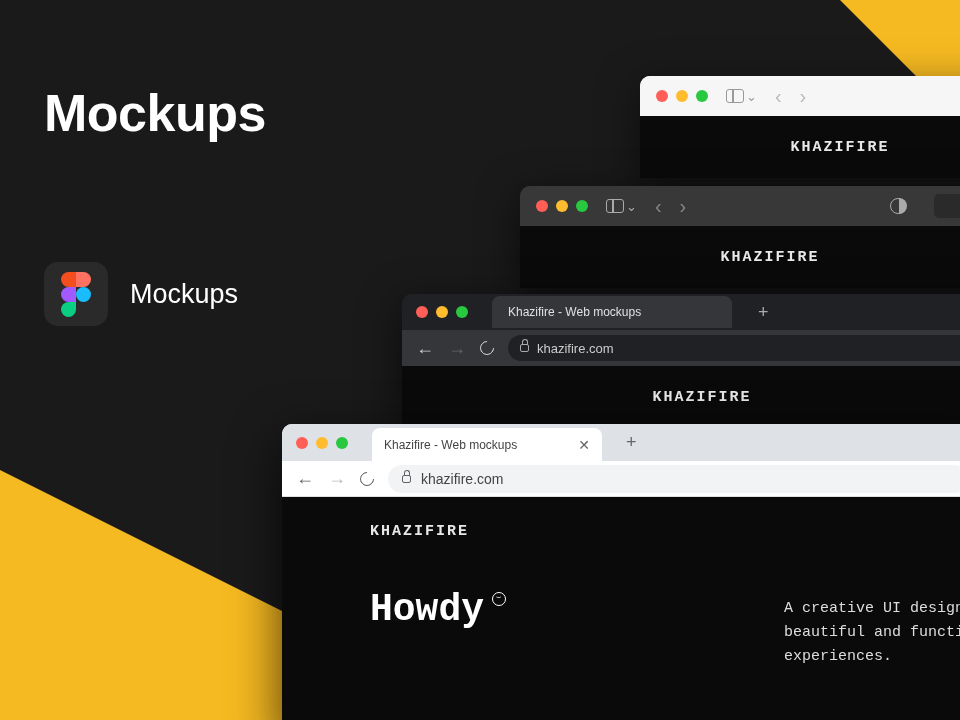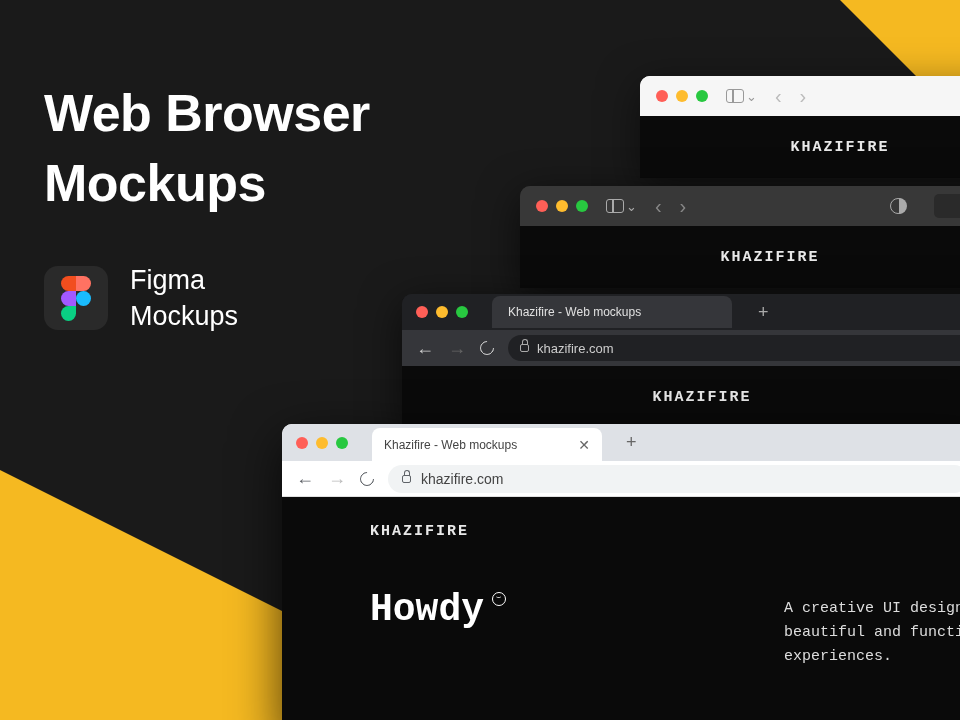--- a/index.html
+++ b/index.html
@@ -368,36 +368,34 @@
       white-space: pre;
     }
   </style>
 </head>
 <body>
 
 <div class="triangle-top-right"></div>
 <div class="triangle-bottom-left"></div>
 
 <div class="title">
-  <div>Web Browser</div>
   <div>Mockups</div>
 </div>
 
 <div class="figma-section">
   <div class="figma-icon">
     <div class="figma-logo">
       <div class="fig-shape fig-tl"></div>
       <div class="fig-shape fig-tr"></div>
       <div class="fig-shape fig-ml"></div>
       <div class="fig-shape fig-mr"></div>
       <div class="fig-shape fig-bl"></div>
     </div>
   </div>
   <div class="figma-text">
-    <div>Figma</div>
     <div>Mockups</div>
   </div>
 </div>
 
 <div class="browser-safari-light">
   <div class="safari-toolbar-light">
     <div class="traffic-lights">
       <div class="tl tl-red"></div>
       <div class="tl tl-yellow"></div>
       <div class="tl tl-green"></div>

